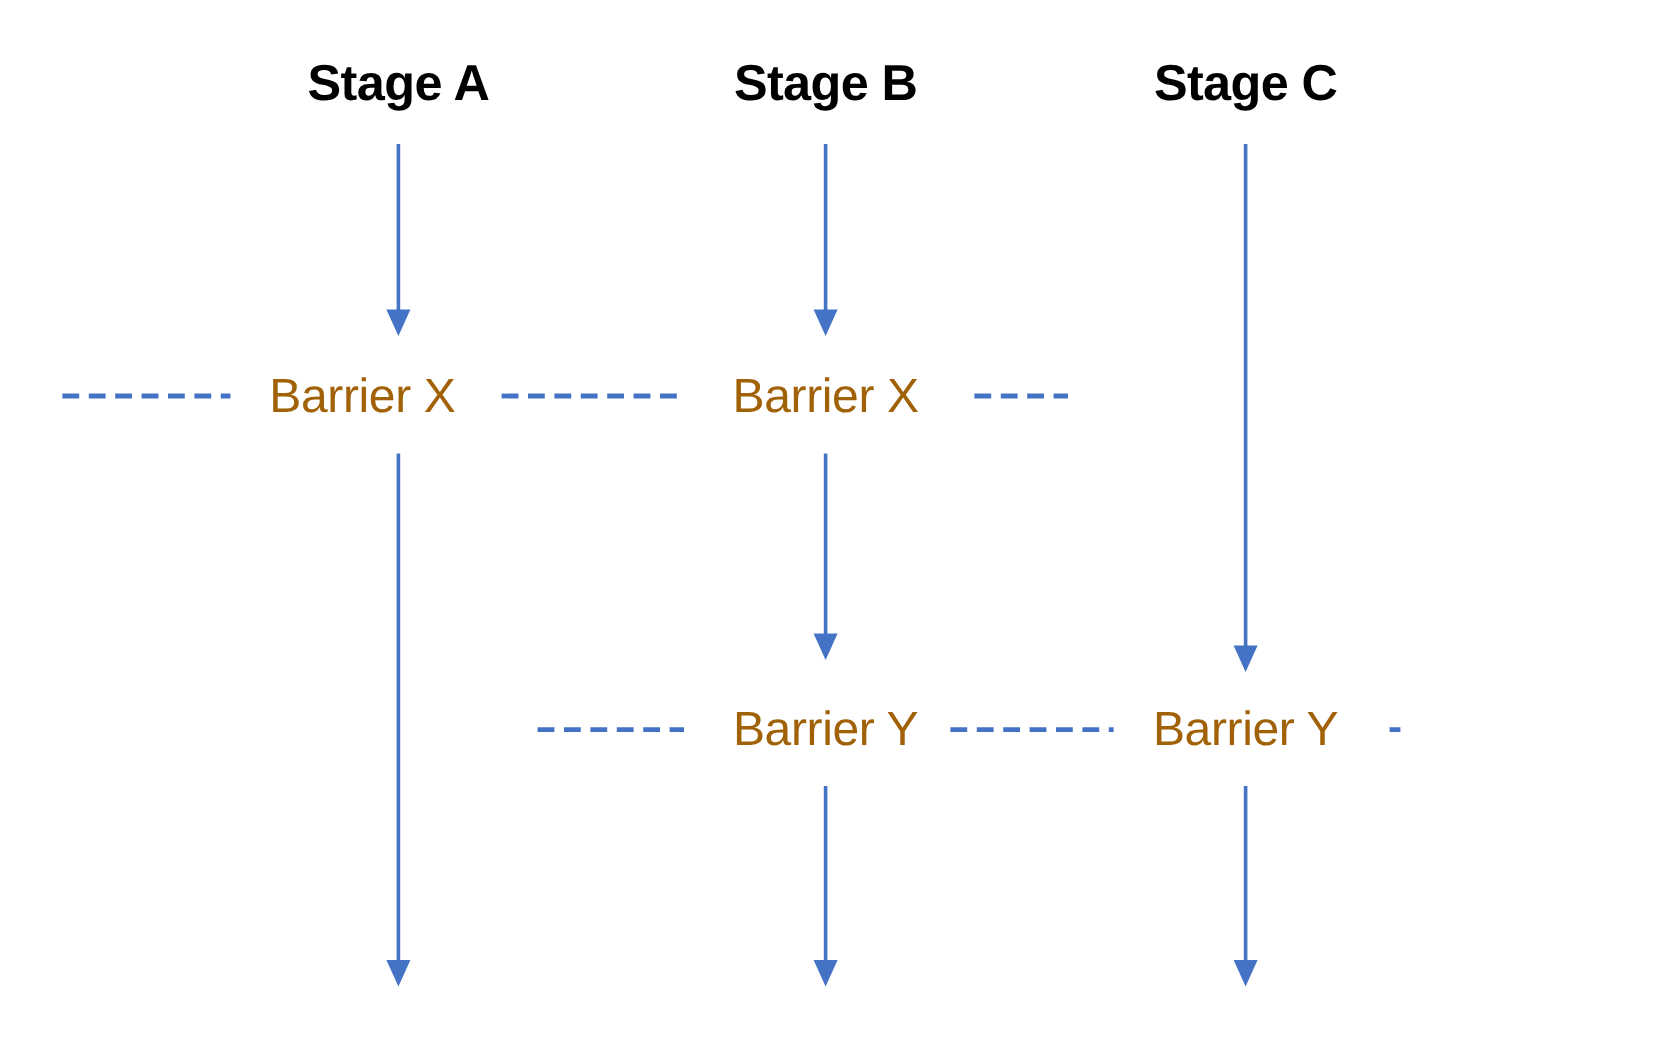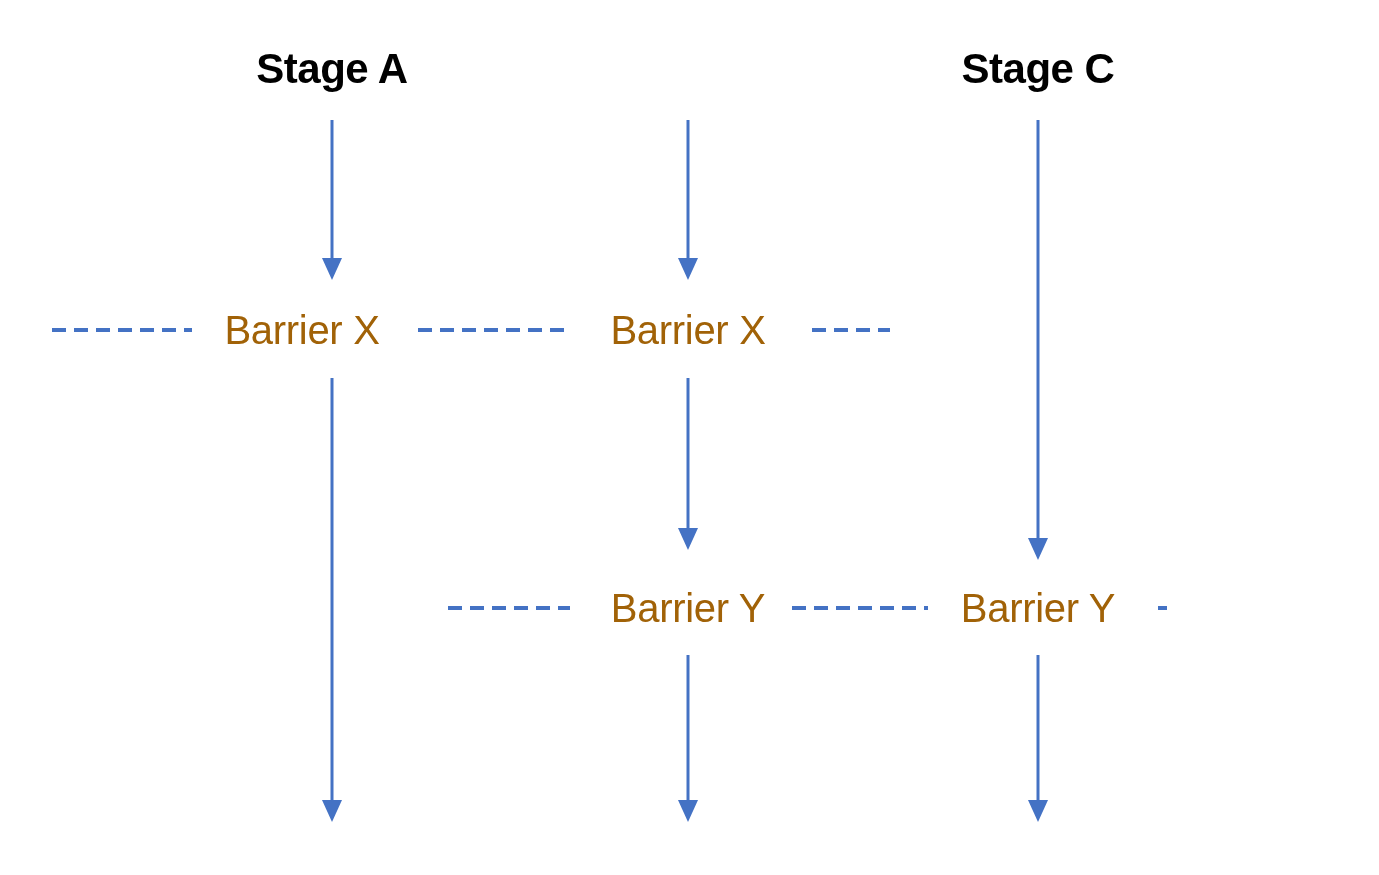--- a/index.html
+++ b/index.html
@@ -45,20 +45,21 @@
     position: absolute;
     overflow: visible;
   }
 </style>
 </head>
 <body>
 
 <div id="canvas">
 
   <div class="stage-header" id="hdr-0" style="left: 332px; top: 48px;">Stage A</div>
+  <div class="stage-header" id="hdr-1" style="left: 688px; top: 48px;">Stage B</div>
   <div class="stage-header" id="hdr-2" style="left: 1038px; top: 48px; text-align: right;">Stage C</div>
 
   <div class="barrier-label" id="bar-0" style="left: 302px; top: 330px;">Barrier X</div>
   <div class="barrier-label" id="bar-1" style="left: 688px; top: 330px;">Barrier X</div>
   <div class="barrier-label" id="bar-2" style="left: 688px; top: 608px;">Barrier Y</div>
   <div class="barrier-label" id="bar-3" style="left: 1038px; top: 608px;">Barrier Y</div>
 
   <div id="vector-layer">
       <svg class="arrow-svg" width="52" height="164" style="left: 306px; top: 120px;">
         <line x1="26" y1="0" x2="26" y2="142" stroke="#4472C4" stroke-width="3"></line>

